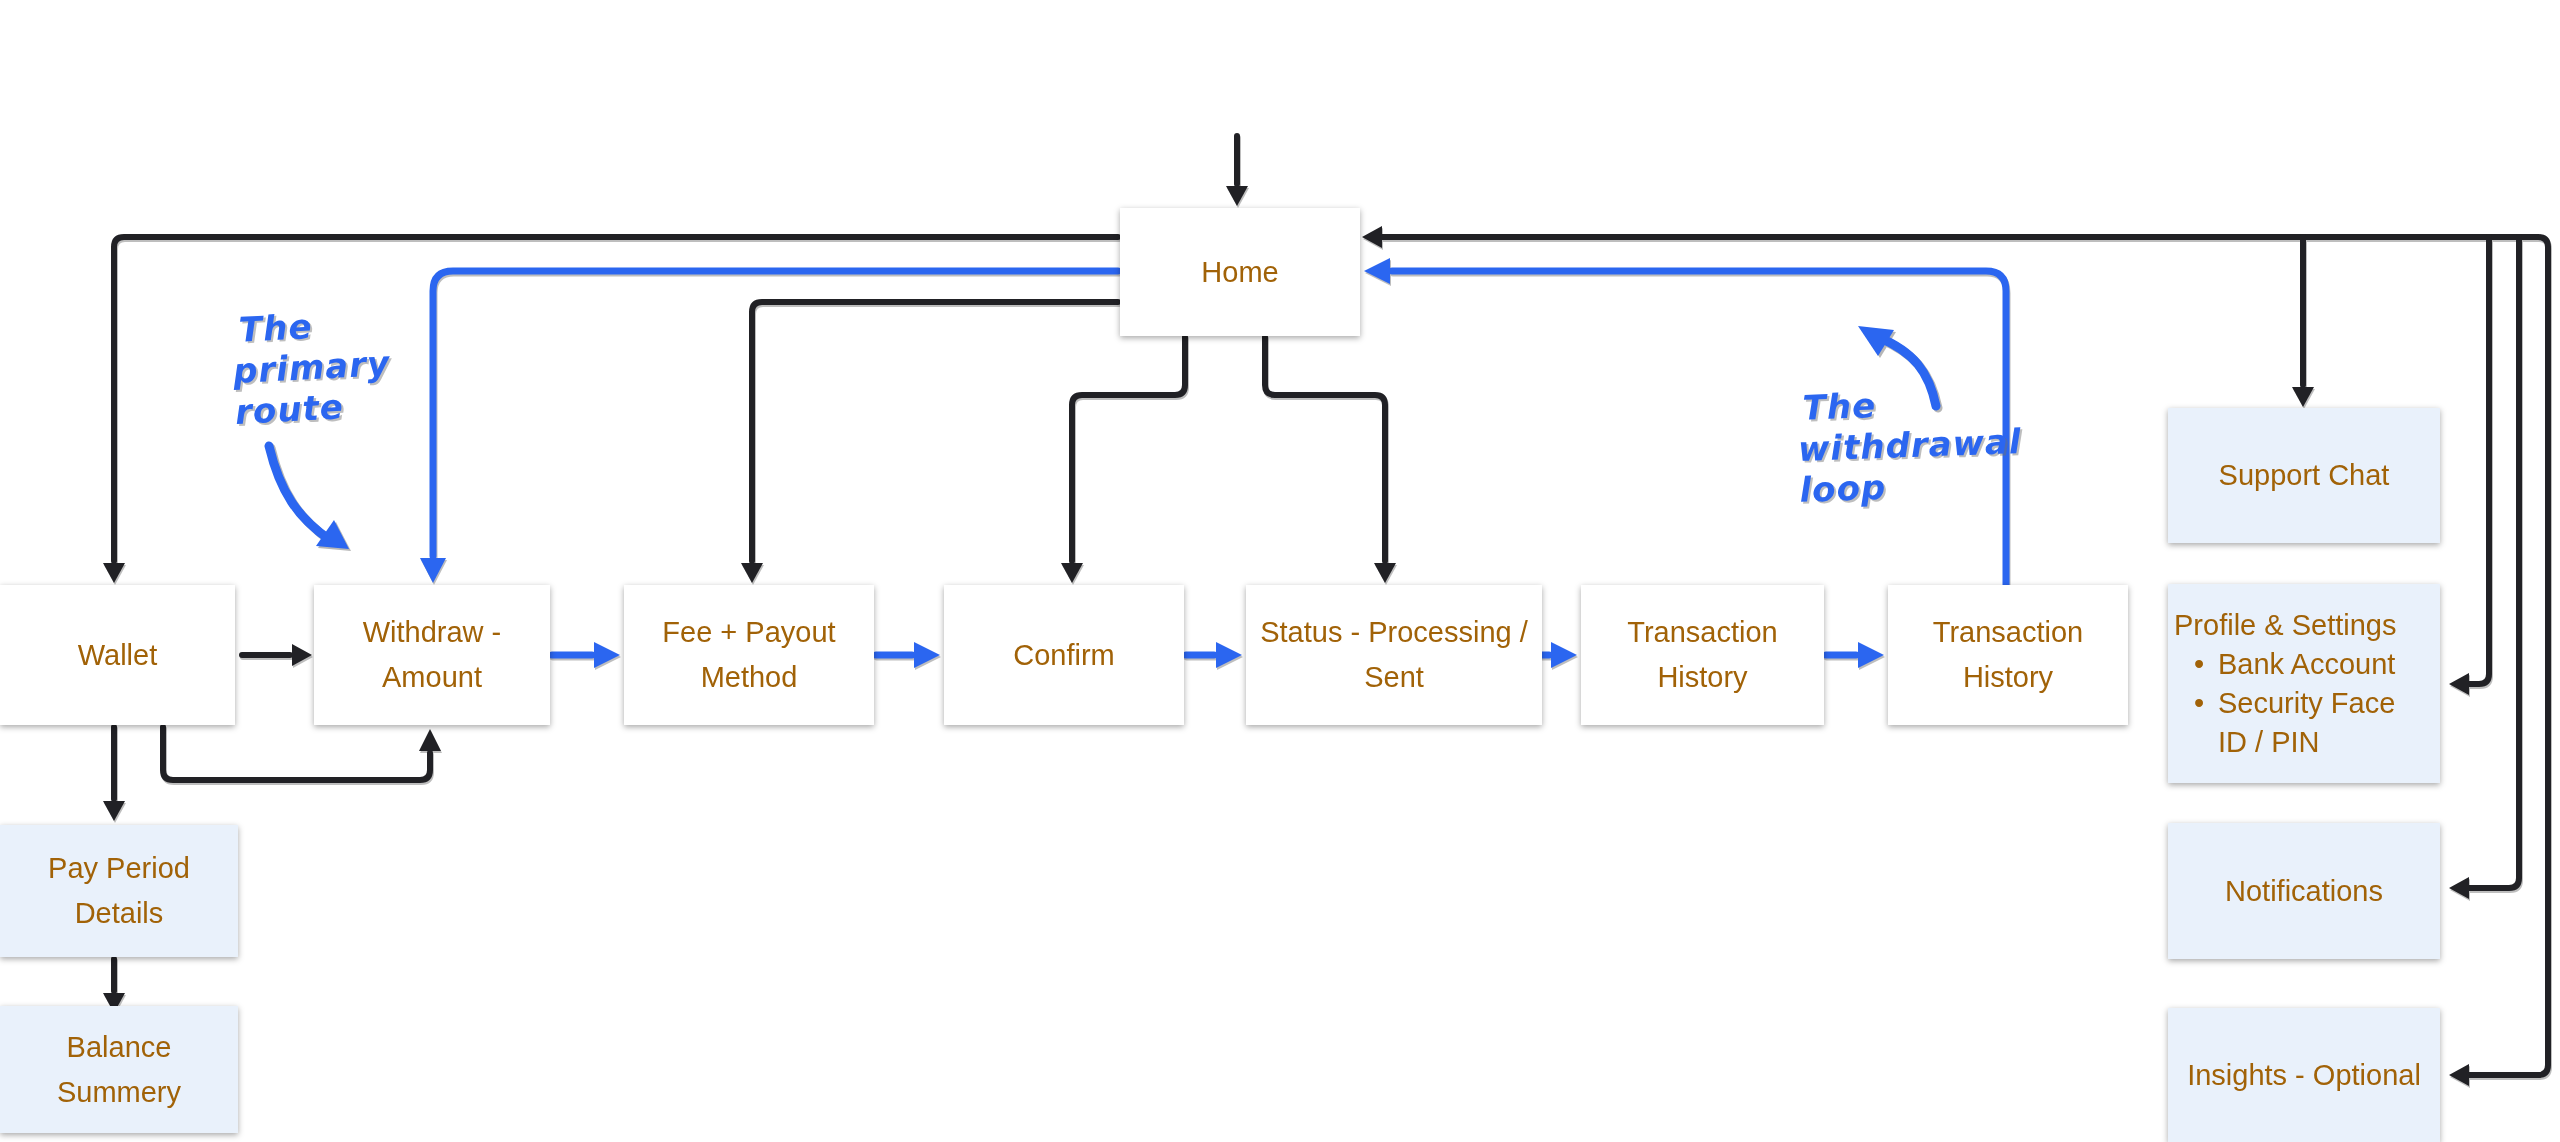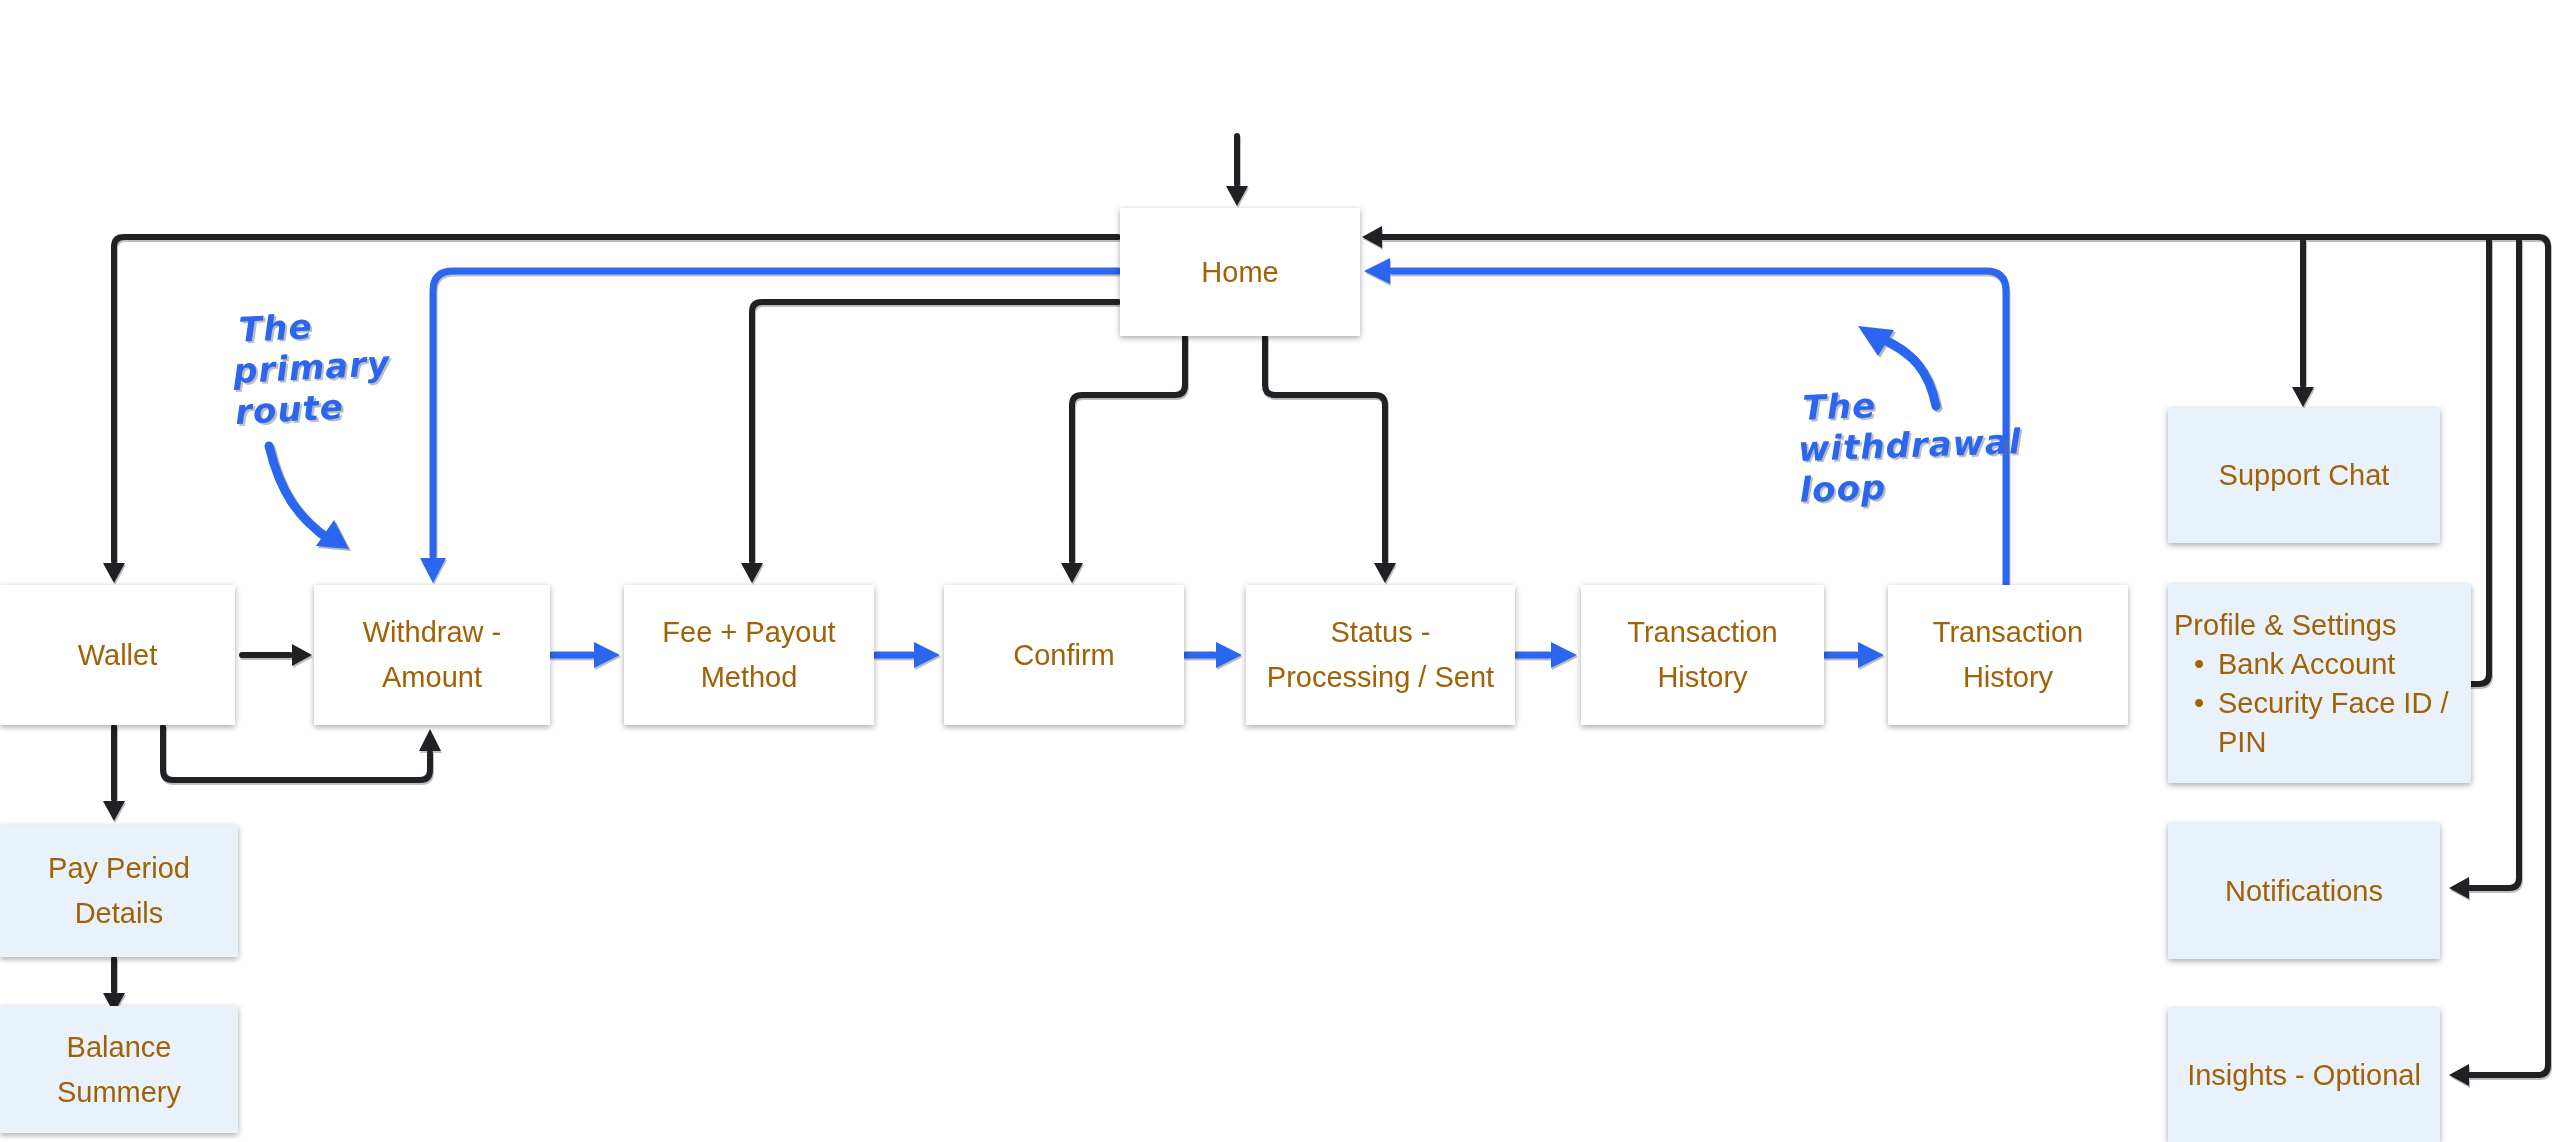--- a/index.html
+++ b/index.html
@@ -191,37 +191,37 @@
   </div>
 
   <div class="node pad" style="left:624px;top:585px;width:250px;height:140px;">
     <span>Fee + Payout Method</span>
   </div>
 
   <div class="node" style="left:944px;top:585px;width:240px;height:140px;">
     <span>Confirm</span>
   </div>
 
-  <div class="node" style="left:1246px;top:585px;width:269px;height:140px;padding:0 10px;">
+  <div class="node" style="left:1246px;top:585px;width:296px;height:140px;padding:0 10px;">
     <span>Status - Processing / Sent</span>
   </div>
 
   <div class="node pad" style="left:1581px;top:585px;width:243px;height:140px;">
     <span>Transaction History</span>
   </div>
 
   <div class="node pad" style="left:1888px;top:585px;width:240px;height:140px;">
     <span>Transaction History</span>
   </div>
 
   <div class="node light" style="left:2168px;top:408px;width:272px;height:135px;">
     <span>Support Chat</span>
   </div>
 
-  <div class="node light left-align" style="left:2168px;top:584px;width:303px;height:199px;padding-left:6px;">
+  <div class="node light left-align" style="left:2168px;top:584px;width:272px;height:199px;padding-left:6px;">
     <span>Profile &amp; Settings</span>
     <ul>
       <li>Bank Account</li>
       <li>Security Face ID / PIN</li>
     </ul>
   </div>
 
   <div class="node light" style="left:2168px;top:823px;width:272px;height:136px;">
     <span>Notifications</span>
   </div>

